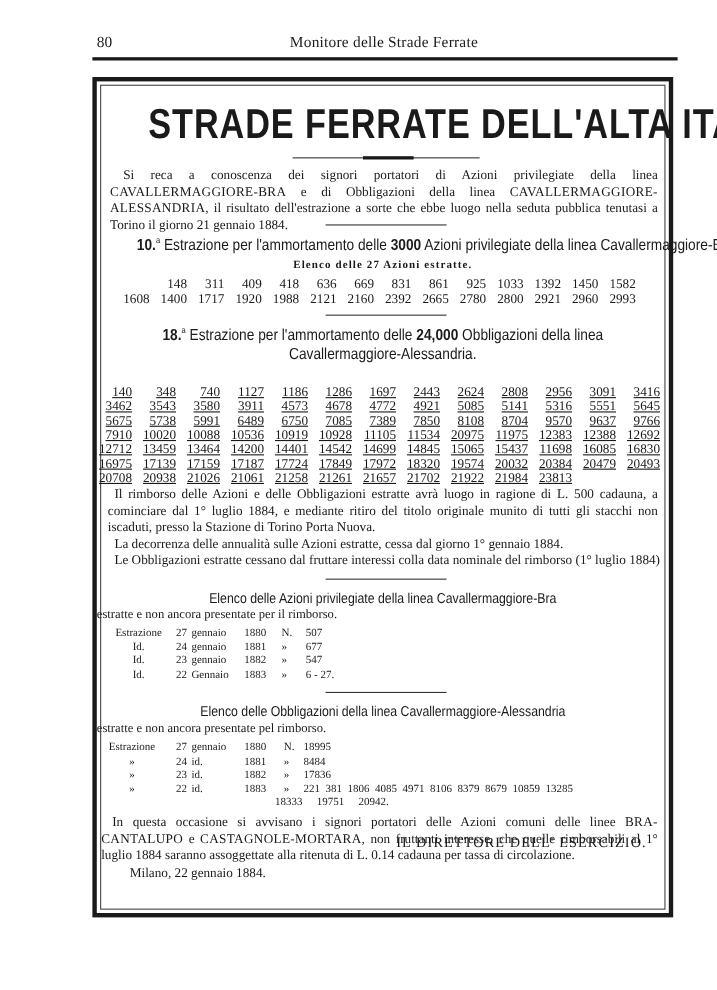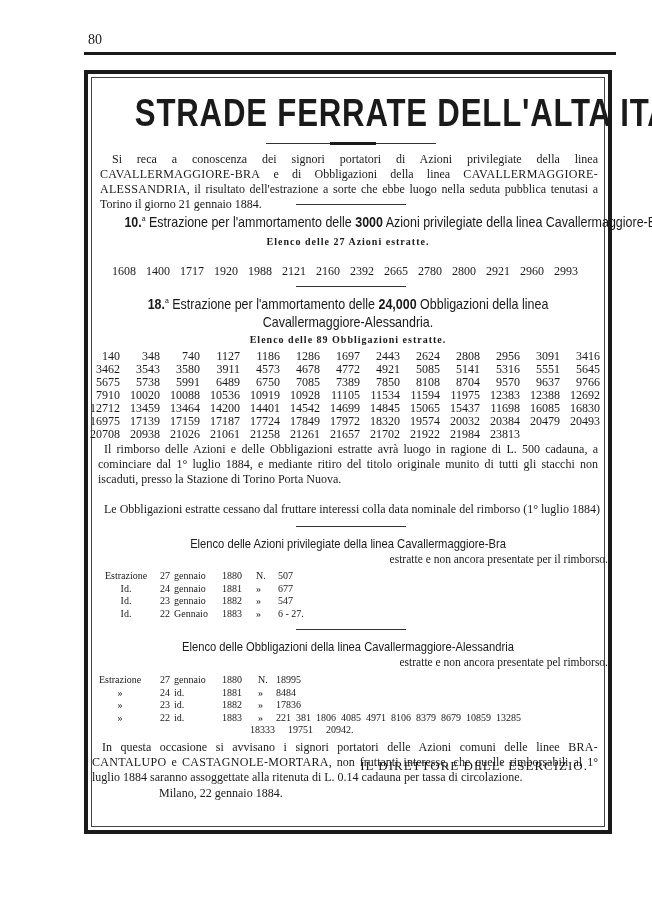--- a/index.html
+++ b/index.html
@@ -27,71 +27,86 @@
 
   .sec-title { position:absolute; left:0; right:0; text-align:center;
                font-family:"Liberation Sans",sans-serif; font-size:13px; transform:scaleX(0.86); transform-origin:center; white-space:nowrap; }
   .sec-title b { font-weight:bold; }
   .sec-title.big { font-size:14.5px; }
   .sub-heading { position:absolute; left:0; right:0; text-align:center; font-size:10px; font-weight:bold; letter-spacing:1px; }
 
   .numgrid { position:absolute; display:grid; font-size:12px; line-height:13px; text-align:right; }
   .numgrid span { display:block; }
 
-  .subtitle2 { position:absolute; left:0; right:0; text-align:right; font-size:11.5px; }
+  .subtitle2 { position:absolute; left:0; right:0; text-align:left; font-size:11.5px; }
   .list { position:absolute; font-size:10px; line-height:12.5px; }
   .list .row { display:flex; white-space:nowrap; }
   .list .c { display:inline-block; }
   .sc { font-variant:small-caps; letter-spacing:0.3px; }
   .signature { position:absolute; right:20px; top:684px; font-size:13px; letter-spacing:1px;text-align:center; }
 </style>
 </head>
 <body>
 
 <div class="running-head">
   <span class="page-no">80</span>
+  <span class="journal">Monitore delle Strade Ferrate</span>
 </div>
 <div class="head-rule"></div>
 
 <div class="frame">
   <div class="frame-inner"></div>
 
   <div class="title">STRADE FERRATE DELL'ALTA ITALIA</div>
   <div class="title-rule"></div>
   <div class="title-rule-mid"></div>
 
   <div class="para intro" style="top:78px;"><span>Si reca a conoscenza dei signori portatori di Azioni privilegiate della linea </span><span class="sc">CAVALLERMAGGIORE-BRA</span><span> e di Obbligazioni della linea </span><span class="sc">CAVALLERMAGGIORE-ALESSANDRIA</span><span>, il risultato dell'estrazione a sorte che ebbe luogo nella seduta pubblica tenutasi a Torino il giorno 21 gennaio 1884.</span></div>
   <div class="sep" style="left:208px;width:110px;top:130px;"></div>
 
   <div class="sec-title big" style="top:140px;"><b>10.</b><sup style="font-size:8px">a</sup><span> Estrazione per l'ammortamento delle </span><b>3000</b><span> Azioni privilegiate della linea Cavallermaggiore-Bra.</span></div>
   <div class="sub-heading" style="top:162px;">Elenco delle 27 Azioni estratte.</div>
 
+  <div class="numgrid" id="s1r1" style="left:48px;top:178px;grid-template-columns:repeat(13,34px);">
+      <span>148</span>
+      <span>311</span>
+      <span>409</span>
+      <span>418</span>
+      <span>636</span>
+      <span>669</span>
+      <span>831</span>
+      <span>861</span>
+      <span>925</span>
+      <span>1033</span>
+      <span>1392</span>
+      <span>1450</span>
+      <span>1582</span>
+    </div>
   <div class="numgrid" id="s1r2" style="left:14px;top:191px;grid-template-columns:repeat(14,34px);">
       <span>1608</span>
       <span>1400</span>
       <span>1717</span>
       <span>1920</span>
       <span>1988</span>
       <span>2121</span>
       <span>2160</span>
       <span>2392</span>
       <span>2665</span>
       <span>2780</span>
       <span>2800</span>
       <span>2921</span>
       <span>2960</span>
       <span>2993</span>
     </div>
   <div class="sep" style="left:208px;width:110px;top:212px;"></div>
 
   <div class="sec-title big" style="top:222px;"><b>18.</b><sup style="font-size:8px">a</sup><span> Estrazione per l'ammortamento delle </span><b>24,000</b><span> Obbligazioni della linea</span></div>
   <div class="sec-title big" style="top:240px;">Cavallermaggiore-Alessandria.</div>
-  <div class="sub-heading" style="top:260px;">Elenco delle 89 Obbligazioni estratte.</div>
-
-  <div class="numgrid" id="s2grid" style="left:-8px;top:276px;grid-template-columns:repeat(13,40px);">
+
+  <div class="numgrid" id="s2grid" style="left:-8px;top:276px;grid-template-columns:repeat(13,40px);text-decoration:underline;">
       <span>140</span>
       <span>348</span>
       <span>740</span>
       <span>1127</span>
       <span>1186</span>
       <span>1286</span>
       <span>1697</span>
       <span>2443</span>
       <span>2624</span>
       <span>2808</span>
@@ -125,21 +140,21 @@
       <span>9637</span>
       <span>9766</span>
       <span>7910</span>
       <span>10020</span>
       <span>10088</span>
       <span>10536</span>
       <span>10919</span>
       <span>10928</span>
       <span>11105</span>
       <span>11534</span>
-      <span>11594</span>
+      <span>20975</span>
       <span>11975</span>
       <span>12383</span>
       <span>12388</span>
       <span>12692</span>
       <span>12712</span>
       <span>13459</span>
       <span>13464</span>
       <span>14200</span>
       <span>14401</span>
       <span>14542</span>
@@ -172,20 +187,21 @@
       <span>21657</span>
       <span>21702</span>
       <span>21922</span>
       <span>21984</span>
       <span>23813</span>
       <span></span>
       <span></span>
     </div>
 
   <div class="para" style="left:10px;right:10px;top:368px;text-align:justify;text-indent:6px;">Il rimborso delle Azioni e delle Obbligazioni estratte avrà luogo in ragione di L. 500 cadauna, a cominciare dal 1° luglio 1884, e mediante ritiro del titolo originale munito di tutti gli stacchi non iscaduti, presso la Stazione di Torino Porta Nuova.</div>
+  <div class="para" style="left:16px;right:10px;top:413px;">La decorrenza delle annualità sulle Azioni estratte, cessa dal giorno 1° gennaio 1884.</div>
   <div class="para" style="left:16px;right:6px;top:428px;white-space:nowrap;">Le Obbligazioni estratte cessano dal fruttare interessi colla data nominale del rimborso (1° luglio 1884)</div>
   <div class="sep" style="left:208px;width:110px;top:452px;"></div>
 
   <div class="sec-title" style="top:462px;">Elenco delle Azioni privilegiate della linea Cavallermaggiore-Bra</div>
   <div class="subtitle2" style="top:479px;">estratte e non ancora presentate per il rimborso.</div>
   <div class="list" id="sharesList" style="left:10px;top:496px;">
       <div class="row">
         <span class="c" style="width: 56px; text-align: center; padding-left: 0px;">Estrazione</span>
         <span class="c" style="width: 16px; text-align: right; padding-left: 0px;">27</span>
         <span class="c" style="width: 48px; padding-left: 4px;">gennaio</span>
@@ -252,15 +268,15 @@
         <span class="c" style="width: 22px; text-align: right; padding-left: 0px;">22</span>
         <span class="c" style="width: 48px; padding-left: 4px;">id.</span>
         <span class="c" style="width: 36px; padding-left: 0px;">1883</span>
         <span class="c" style="width: 18px; padding-left: 0px;">»</span>
         <span class="c" style="width: 380px; white-space: pre; padding-left: 0px;">221  381  1806  4085  4971  8106  8379  8679  10859  13285</span>
       </div>
     </div>
   <div class="list" style="left:162px;top:650px;"><span style="white-space:pre;word-spacing:4px;">18333  19751  20942.</span></div>
 
   <div class="para" style="left:4px;right:10px;top:666px;text-align:justify;text-indent:10px;"><span>In questa occasione si avvisano i signori portatori delle Azioni comuni delle linee </span><span class="sc">BRA-CANTALUPO</span><span> e </span><span class="sc">CASTAGNOLE-MORTARA</span><span>, non fruttanti interesse, che quelle rimborsabili al 1° luglio 1884 saranno assoggettate alla ritenuta di L. 0.14 cadauna per tassa di circolazione.</span></div>
-  <div class="para" style="left:30px;top:712px;margin-left:41px;">Milano, 22 gennaio 1884.</div>
+  <div class="para" style="left:30px;top:712px;">Milano, 22 gennaio 1884.</div>
   <div class="signature">IL DIRETTORE DELL' ESERCIZIO.</div>
 </div>
 
 </body></html>

